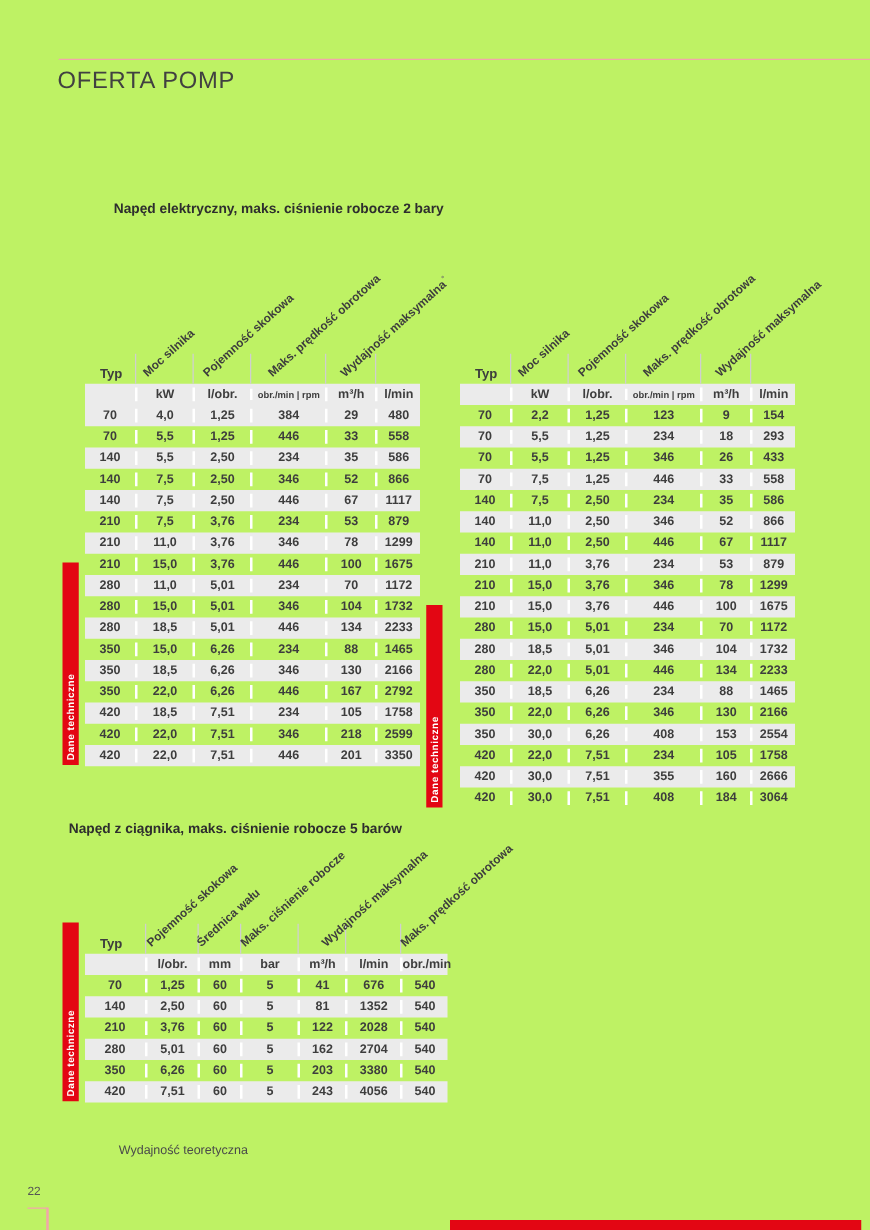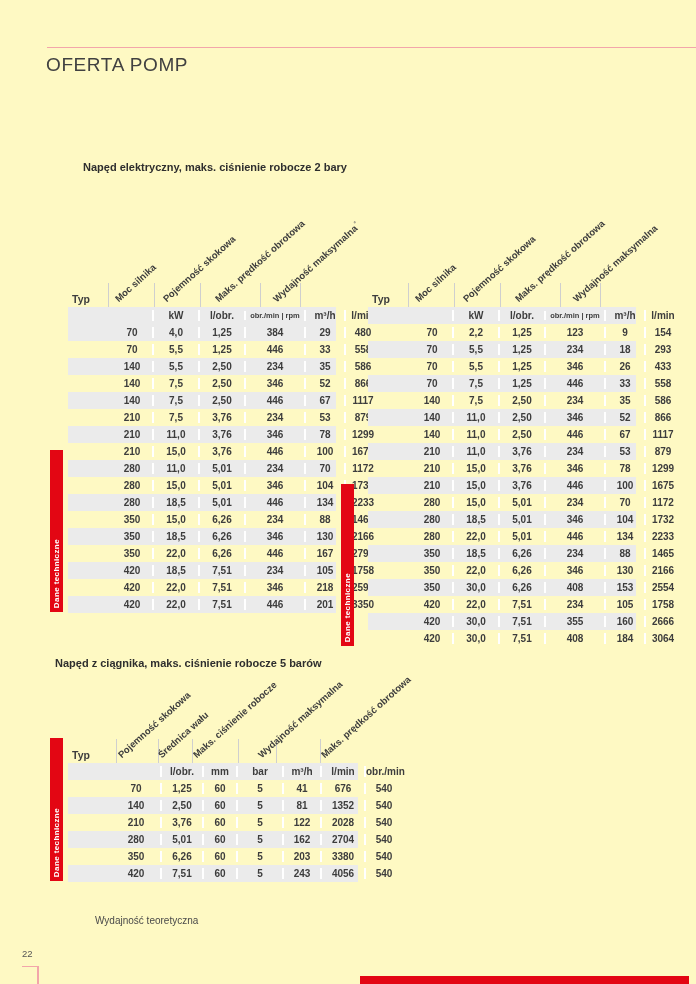--- a/index.html
+++ b/index.html
@@ -1,39 +1,39 @@
 <!DOCTYPE html>
 <html><head>
 <meta charset="utf-8">
 <style>
   html,body{margin:0;padding:0;background:#fff;}
-  #page{position:relative;width:696px;height:984px;background:#fef9c3;
+  #page{position:relative;width:696px;height:984px;background:#bef264;
         font-family:"Liberation Sans", sans-serif;color:#3d3d3d;overflow:hidden;}
 
   .topline{position:absolute;top:47px;left:47px;right:0;height:1px;background:#f2a6aa;}
   .hdr{position:absolute;top:54px;left:46px;font-size:19px;letter-spacing:.6px;color:#414141;}
   .title{position:absolute;top:124px;left:46px;font-size:22px;font-weight:700;color:#1c1c1c;}
   .caption{position:absolute;font-size:11px;font-weight:700;color:#2e2e2e;white-space:nowrap;}
-  #cap1{top:161px;left:55px;padding-left:28px;} #cap2{top:161px;left:360px;} #cap3{top:657px;left:55px;}
+  #cap1{top:161px;left:63px;padding-left:28px;} #cap2{top:161px;left:360px;} #cap3{top:657px;left:55px;}
 
   .ptable{position:absolute;}
   #t1{left:68px;top:205px;width:268px;}
   #t2{left:368px;top:205px;width:268px;}
   #t3{left:68px;top:678px;width:290px;}
 
   .thead{position:relative;overflow:visible;}
   #t1 .thead,#t2 .thead{height:102px;}
   #t3 .thead{height:85px;}
   .rot{position:absolute;bottom:3px;white-space:nowrap;font-size:9.5px;font-weight:700;color:#3d3d3d;
        transform:rotate(-42deg);transform-origin:0 100%;}
   .fnmark{font-size:6px;color:#6a6a6a;margin-left:1px;}
-  .corner{position:absolute;bottom:2px;left:4px;font-size:10.5px;font-weight:700;color:#3d3d3d;}
+  .corner{position:absolute;bottom:2px;left:12px;font-size:10.5px;font-weight:700;color:#3d3d3d;}
   .hsep{position:absolute;bottom:0;width:1px;height:24px;background:#cfcfcf;}
 
-  .row{display:grid;align-items:center;padding-left:44px;}
+  .row{display:grid;align-items:center;}
   #t1 .row,#t2 .row{grid-template-columns:40px 46px 46px 60px 40px 36px;height:17px;}
   #t3 .row{grid-template-columns:48px 42px 34px 46px 38px 44px 38px;height:17px;}
   .row.units{height:16px;}
   .row.gray{background:#ebebeb;}
   .cell{display:block;text-align:center;font-size:10px;font-weight:700;color:#3d3d3d;
         border-left:2px solid #fff;overflow:visible;white-space:nowrap;}
   .cell:first-child{border-left:none;}
   .cell.small{font-size:7.5px;letter-spacing:0;}
 
   .vbar{position:absolute;width:13px;background:#e30613;display:flex;align-items:flex-end;justify-content:center;}

